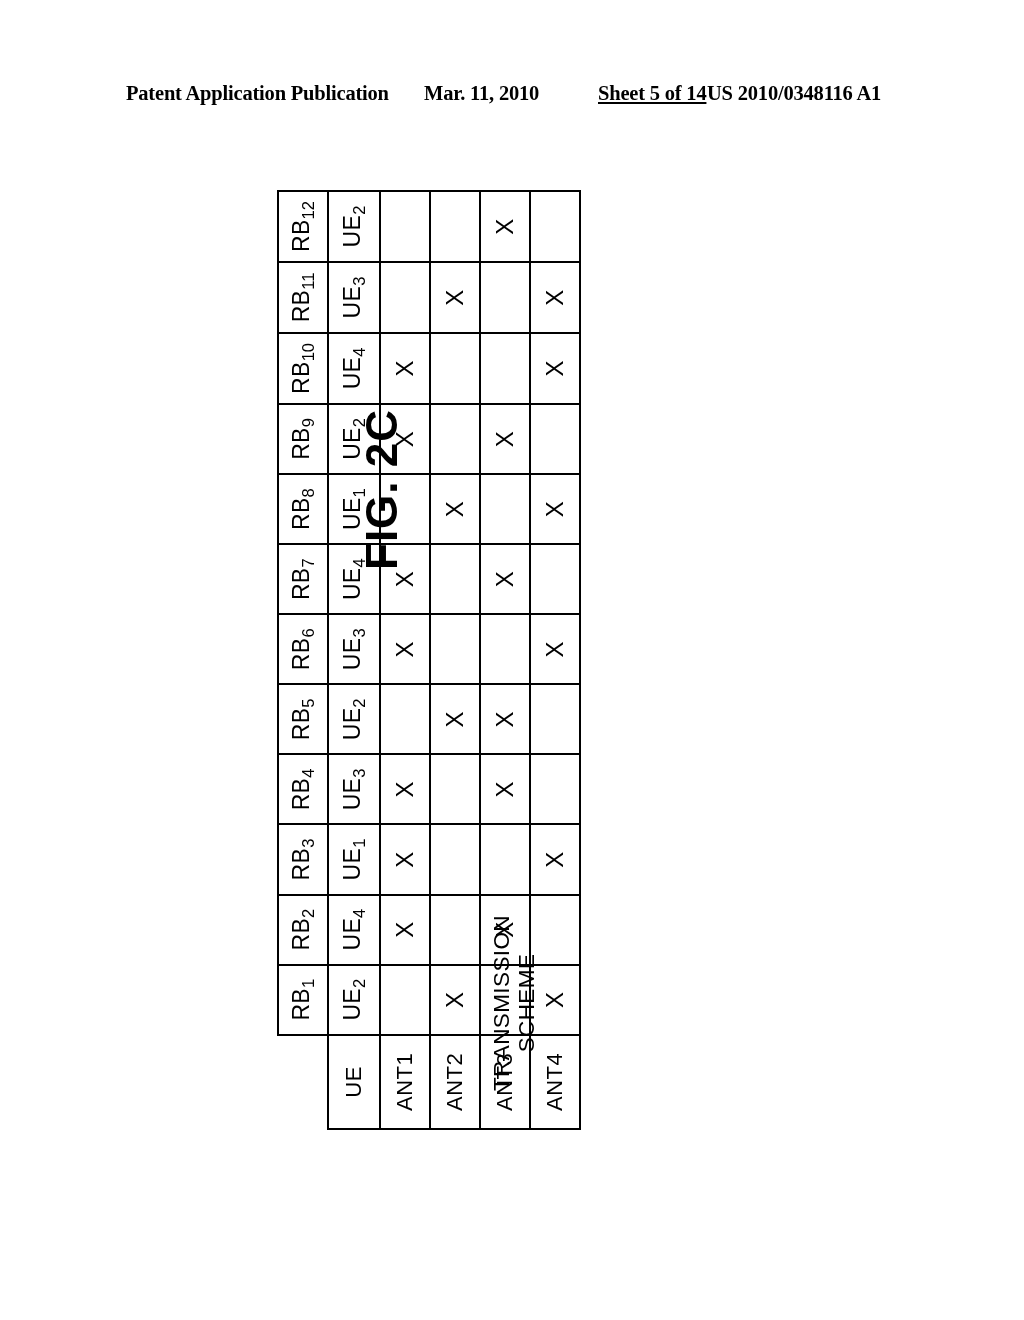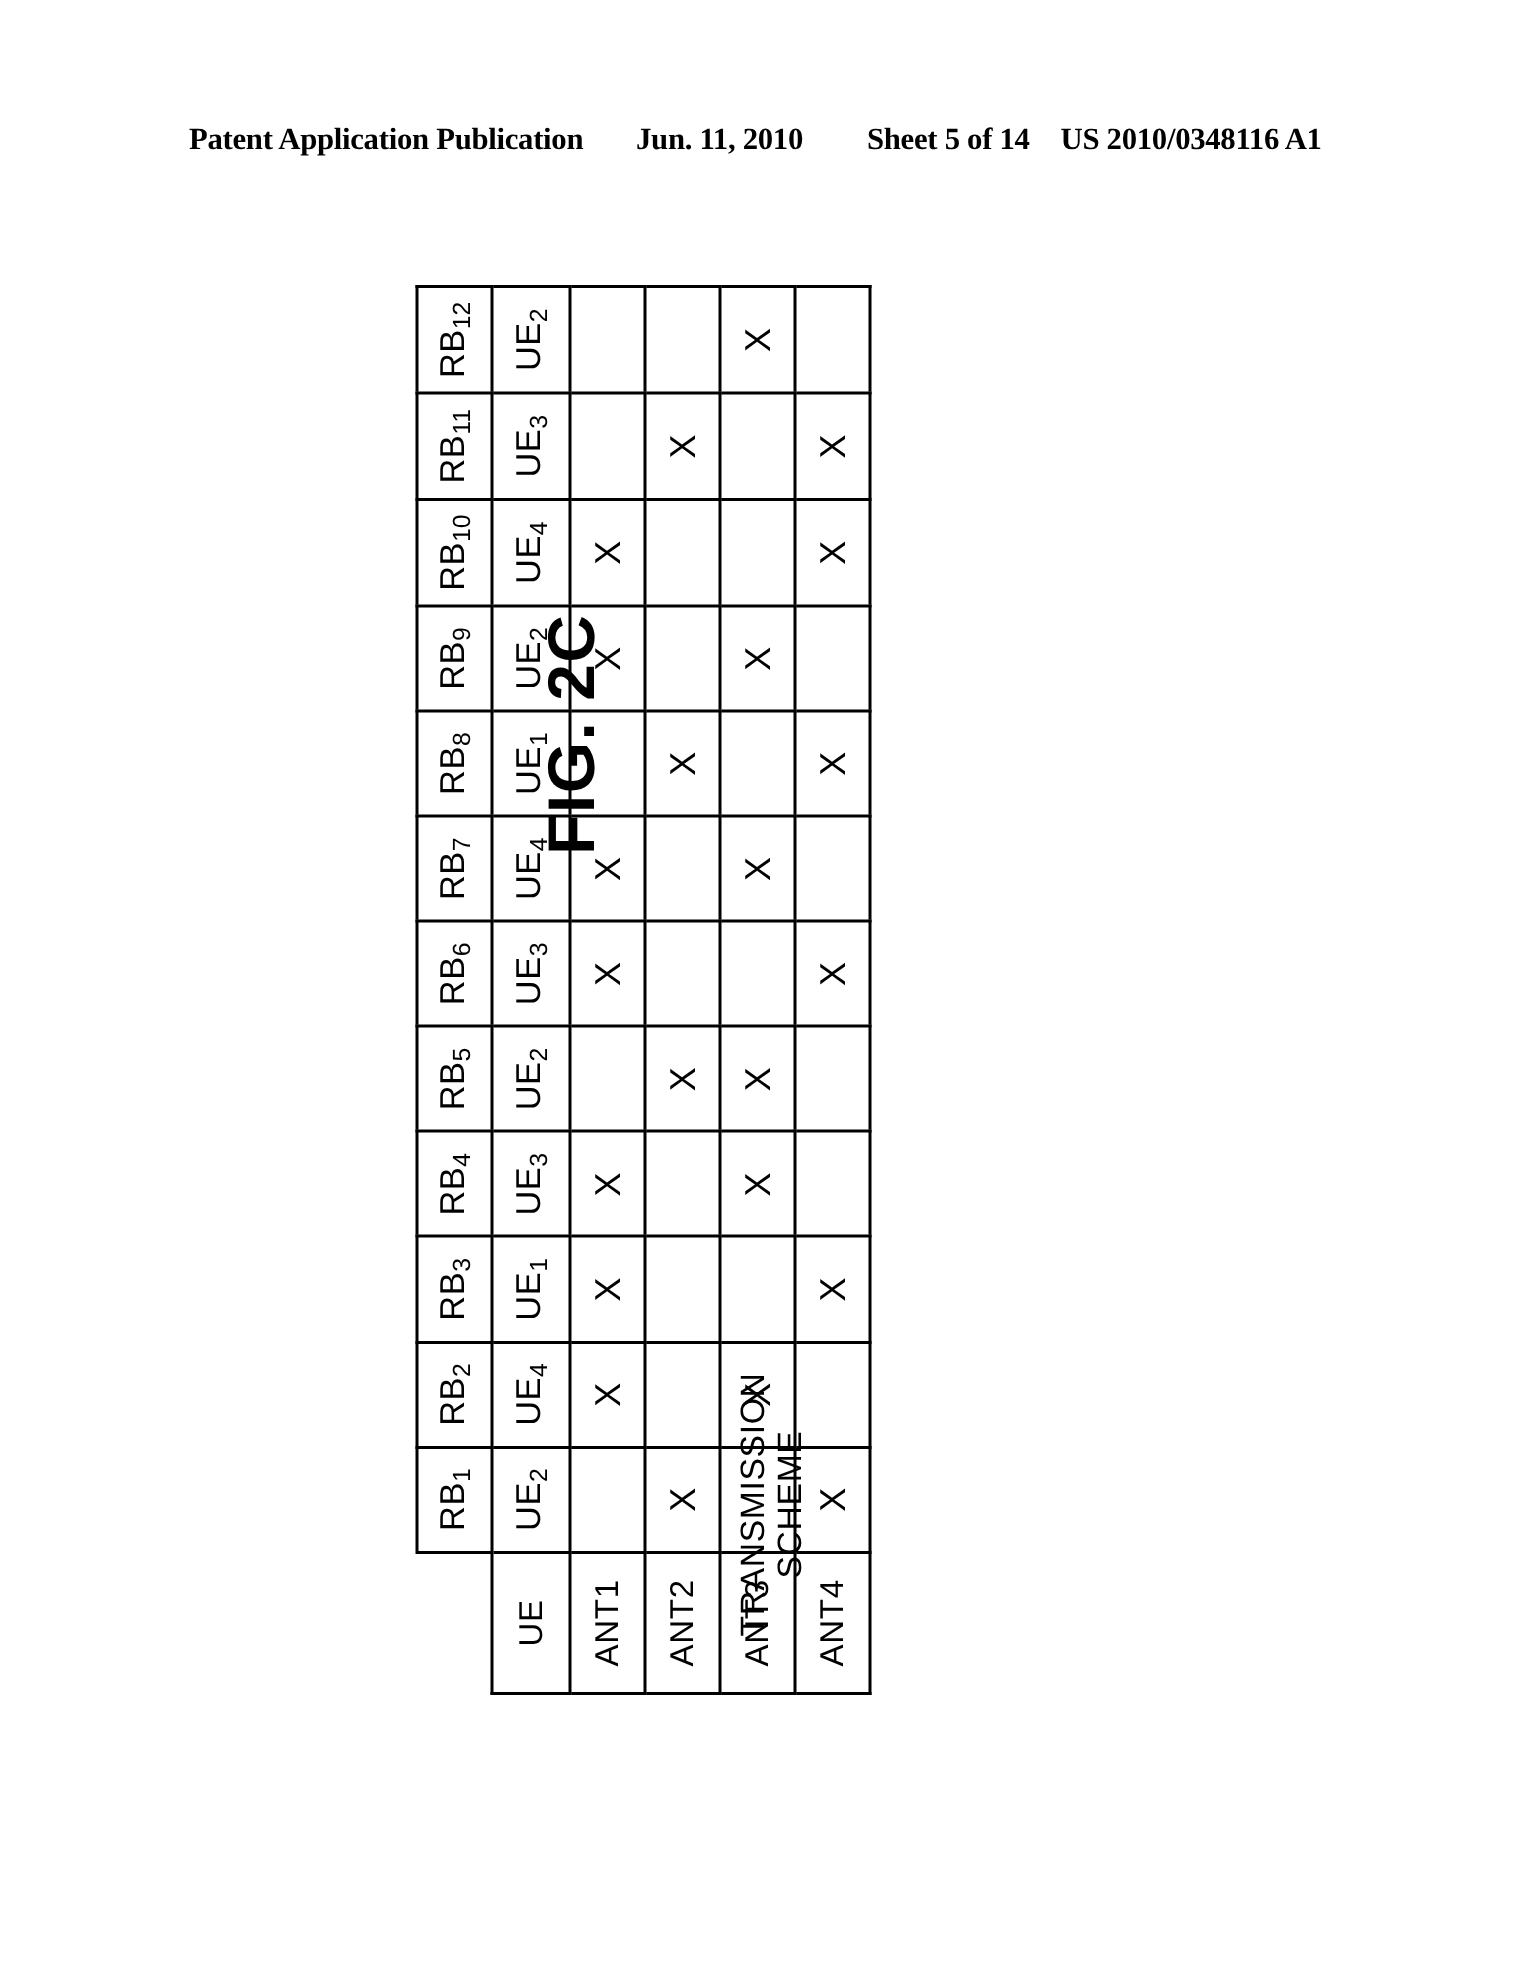--- a/index.html
+++ b/index.html
@@ -26,21 +26,21 @@
     display: flex;
     align-items: baseline;
     font-family: "Liberation Serif", serif;
     font-weight: bold;
     font-size: 20.5px;
     letter-spacing: -0.2px;
     white-space: nowrap;
   }
   #patent-header .h-pub   { position: absolute; left: 126px; top: 0; }
   #patent-header .h-date  { position: absolute; left: 424px; top: 0; }
-  #patent-header .h-sheet { position: absolute; left: 578px; top: 0; }
+  #patent-header .h-sheet { position: absolute; left: 598px; top: 0; text-decoration: underline; }
   #patent-header .h-num   { position: absolute; left: 707px; top: 0; }
 
   
   
   #figure-rot-wrap {
     position: absolute;
     left: 0;
     top: 0;
     width: 1024px;
     height: 1320px;
@@ -134,21 +134,21 @@
     transform: rotate(-90deg);
     transform-origin: left top;
     white-space: nowrap;
   }
 </style>
 </head>
 <body>
 
 <div id="patent-header">
   <span class="h-pub">Patent Application Publication</span>
-  <span class="h-date">Jun. 11, 2010</span>
+  <span class="h-date">Mar. 11, 2010</span>
   <span class="h-sheet">Sheet 5 of 14</span>
   <span class="h-num">US 2010/0348116 A1</span>
 </div>
 
 <div id="figure-rot-wrap">
   <div id="figure-upright">
 
     <table id="scheme-table">
       <tbody id="table-body">
           <tr class="row-rb">

